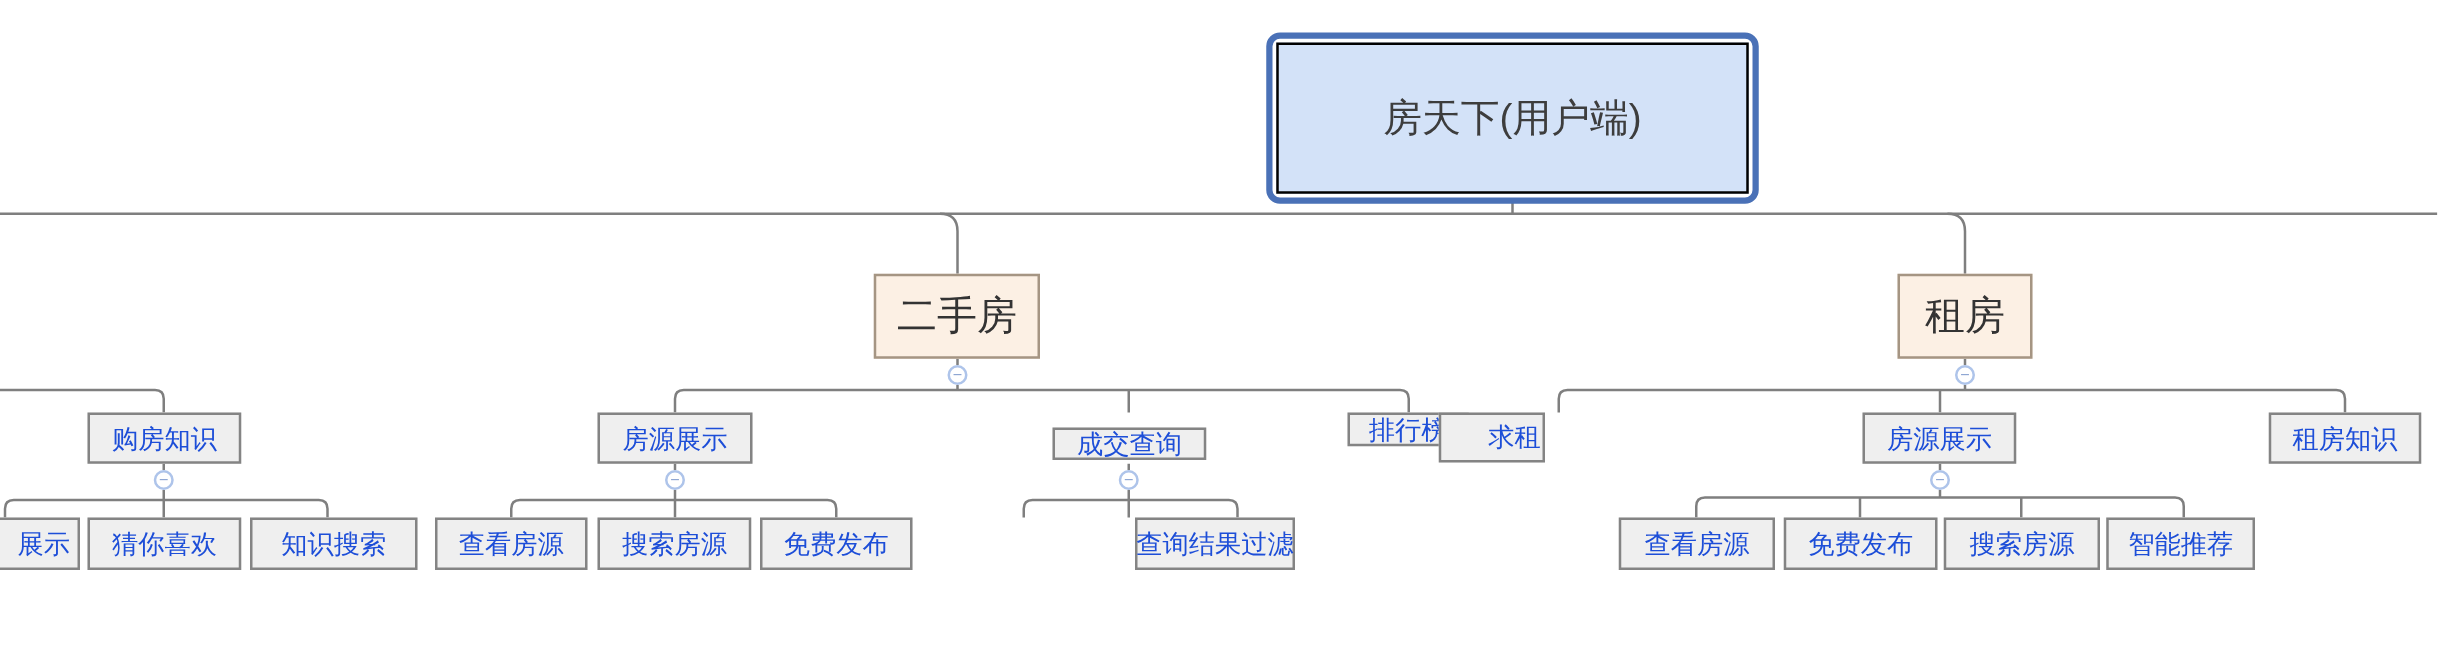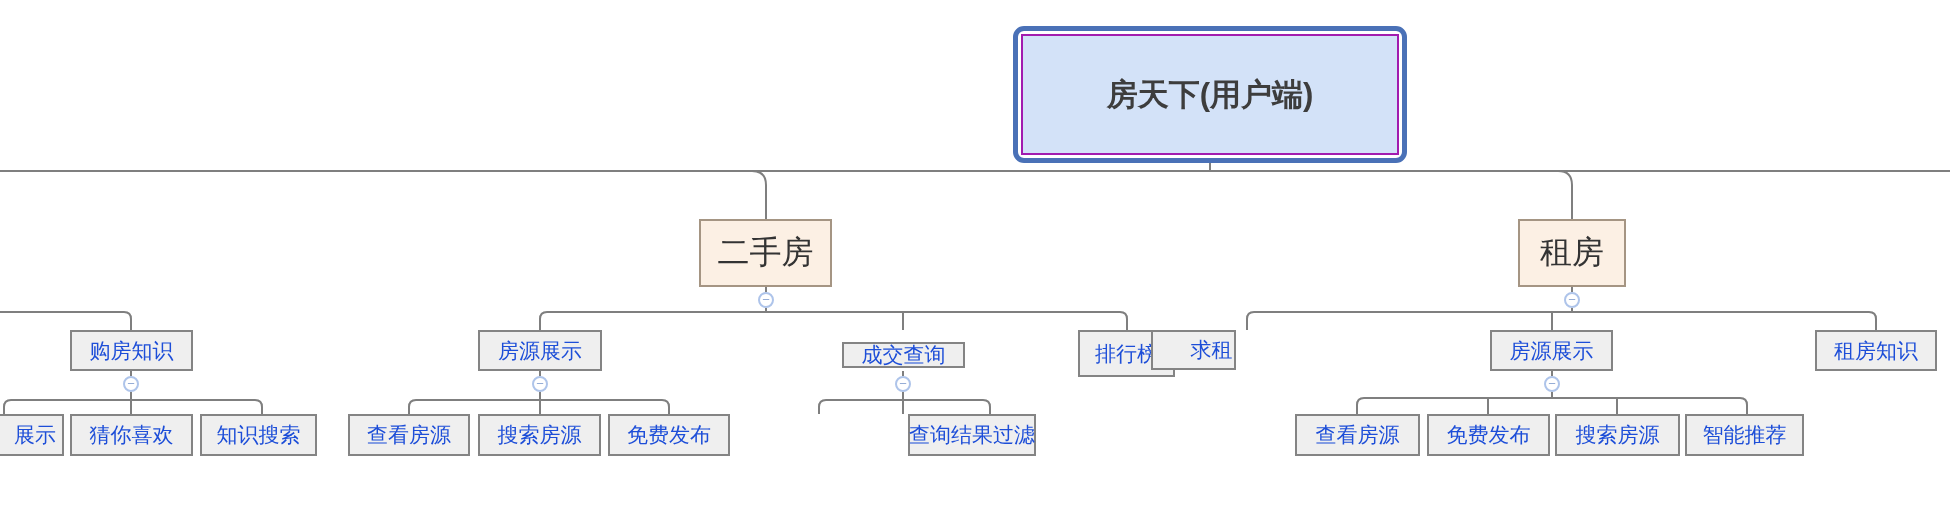--- a/index.html
+++ b/index.html
@@ -15,23 +15,23 @@
     position:absolute;box-sizing:border-box;z-index:2;
     display:flex;align-items:center;justify-content:center;
     white-space:nowrap;
   }
   .node-root-outer{
     border:5px solid #4a71b7;border-radius:11px;
     background:#ffffff;padding:3px;
   }
   .node-root-inner{
     box-sizing:border-box;width:100%;height:100%;
-    border:2px solid #a21caf;background:#d3e2f8;
+    border:2px solid #000000;background:#d3e2f8;
     display:flex;align-items:center;justify-content:center;
-    font-size:31px;font-weight:bold;color:#3d3d3d;
+    font-size:31px;font-weight:normal;color:#3d3d3d;
   }
   .node-branch{
     background:#fcf0e4;border:2px solid #a59583;
     font-size:32px;color:#333333;
   }
   .node-gray{
     background:#efefef;border:2px solid #848484;
     font-size:21px;color:#1d4ed8;
   }
   .node-partial{justify-content:flex-end;padding-right:6px;}
@@ -85,28 +85,28 @@
   <div class="node node-root-outer" style="left:1013px;top:26px;width:394px;height:137px;">
     <div class="node-root-inner">房天下(用户端)</div>
   </div>
 
   <div class="node node-branch" style="left:699px;top:219px;width:133px;height:68px;">二手房</div>
   <div class="node node-branch" style="left:1518px;top:219px;width:108px;height:68px;">租房</div>
 
   <div class="node node-gray" style="left:70px;top:330px;width:123px;height:41px;">购房知识</div>
   <div class="node node-gray" style="left:478px;top:330px;width:124px;height:41px;">房源展示</div>
   <div class="node node-gray" style="left:842px;top:330px;width:123px;height:26px;margin-top:12px;">成交查询</div>
-  <div class="node node-gray" style="left:1078px;top:330px;width:97px;height:47px;">排行榜</div>
+  <div class="node node-gray" style="left:1078px;top:330px;width:97px;height:27px;">排行榜</div>
   <div class="node node-gray" style="left:1151px;top:330px;width:85px;height:40px;padding-left:36px;">求租</div>
   <div class="node node-gray" style="left:1490px;top:330px;width:123px;height:41px;">房源展示</div>
   <div class="node node-gray" style="left:1815px;top:330px;width:122px;height:41px;">租房知识</div>
 
   <div class="node node-gray node-partial" style="left:-59px;top:414px;width:123px;height:42px;">展示</div>
   <div class="node node-gray" style="left:70px;top:414px;width:123px;height:42px;">猜你喜欢</div>
-  <div class="node node-gray" style="left:200px;top:414px;width:117px;height:42px;">知识搜索</div>
+  <div class="node node-gray" style="left:200px;top:414px;width:134px;height:42px;">知识搜索</div>
   <div class="node node-gray" style="left:348px;top:414px;width:122px;height:42px;">查看房源</div>
   <div class="node node-gray" style="left:478px;top:414px;width:123px;height:42px;">搜索房源</div>
   <div class="node node-gray" style="left:608px;top:414px;width:122px;height:42px;">免费发布</div>
   <div class="node node-gray" style="left:908px;top:414px;width:128px;height:42px;">查询结果过滤</div>
   <div class="node node-gray" style="left:1295px;top:414px;width:125px;height:42px;">查看房源</div>
   <div class="node node-gray" style="left:1427px;top:414px;width:123px;height:42px;">免费发布</div>
   <div class="node node-gray" style="left:1555px;top:414px;width:125px;height:42px;">搜索房源</div>
   <div class="node node-gray" style="left:1685px;top:414px;width:119px;height:42px;">智能推荐</div>
 
   <div class="collapse-btn" style="left:758px;top:292px;">

